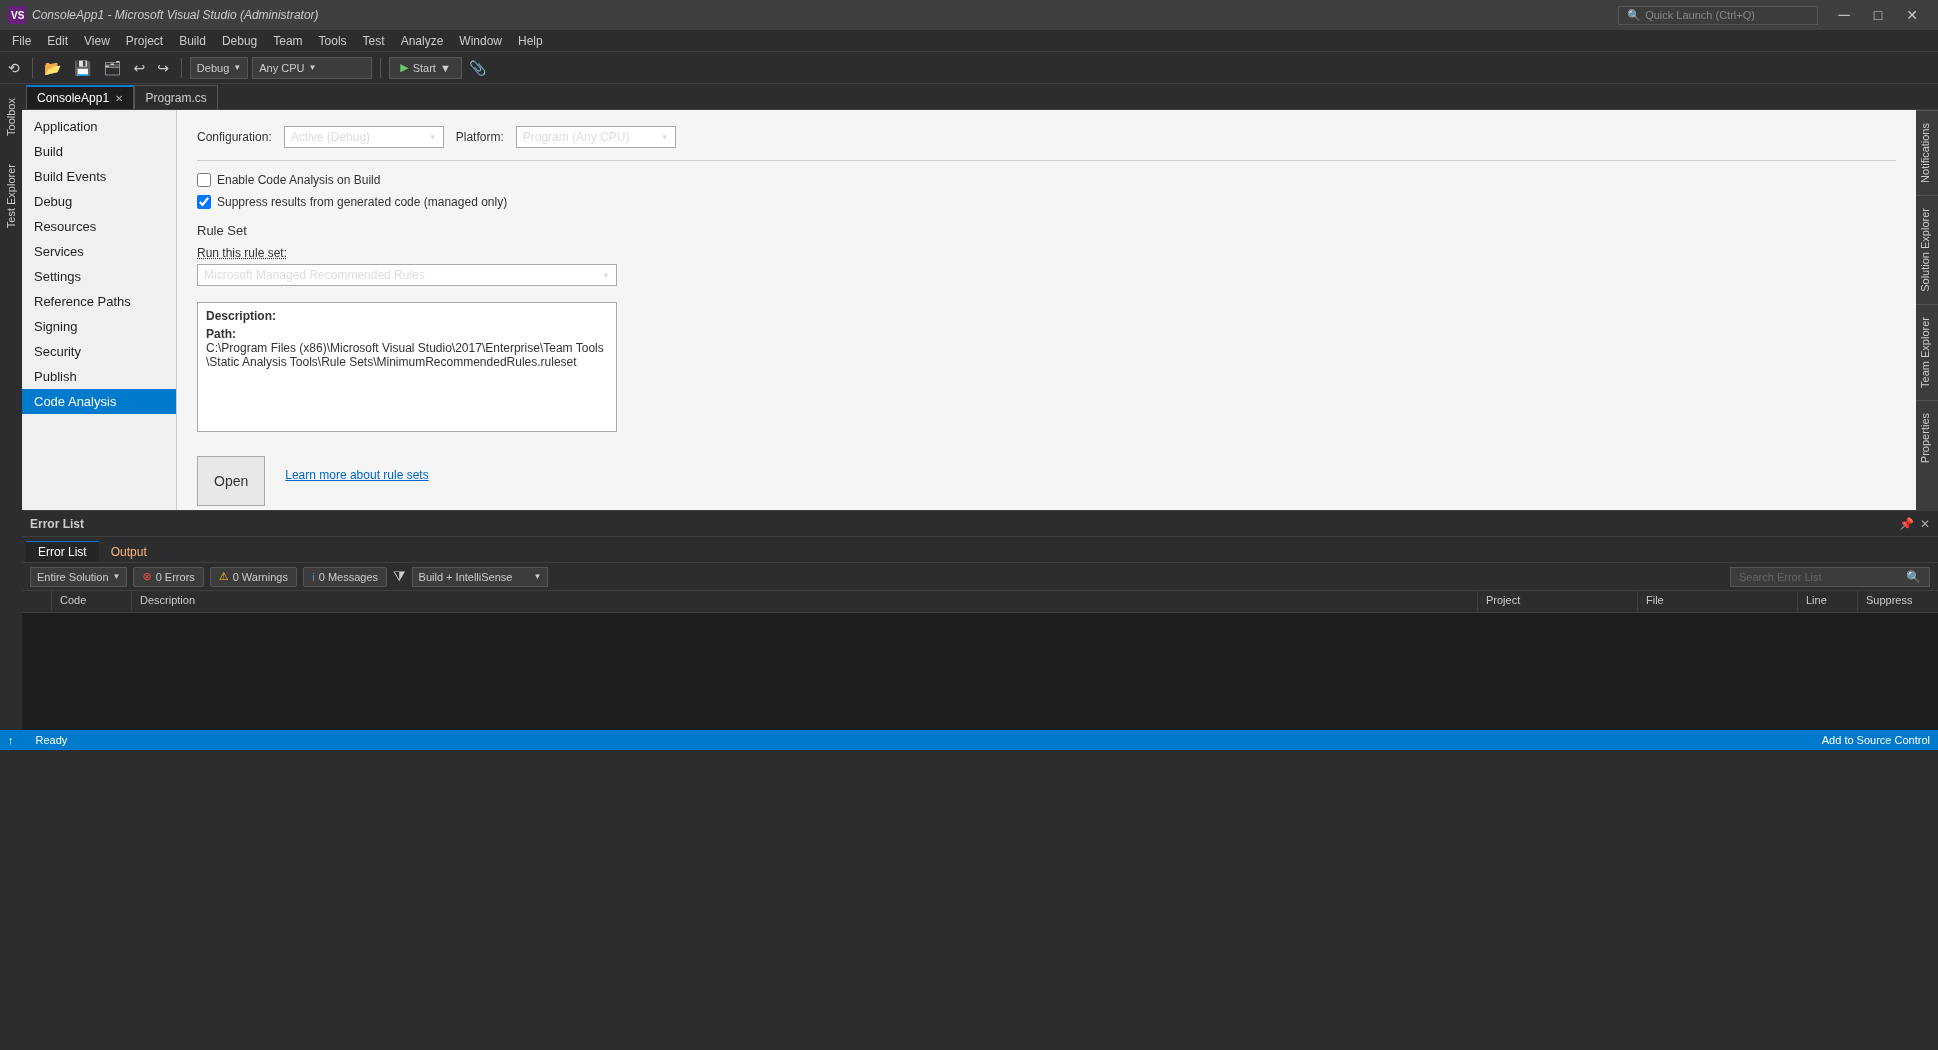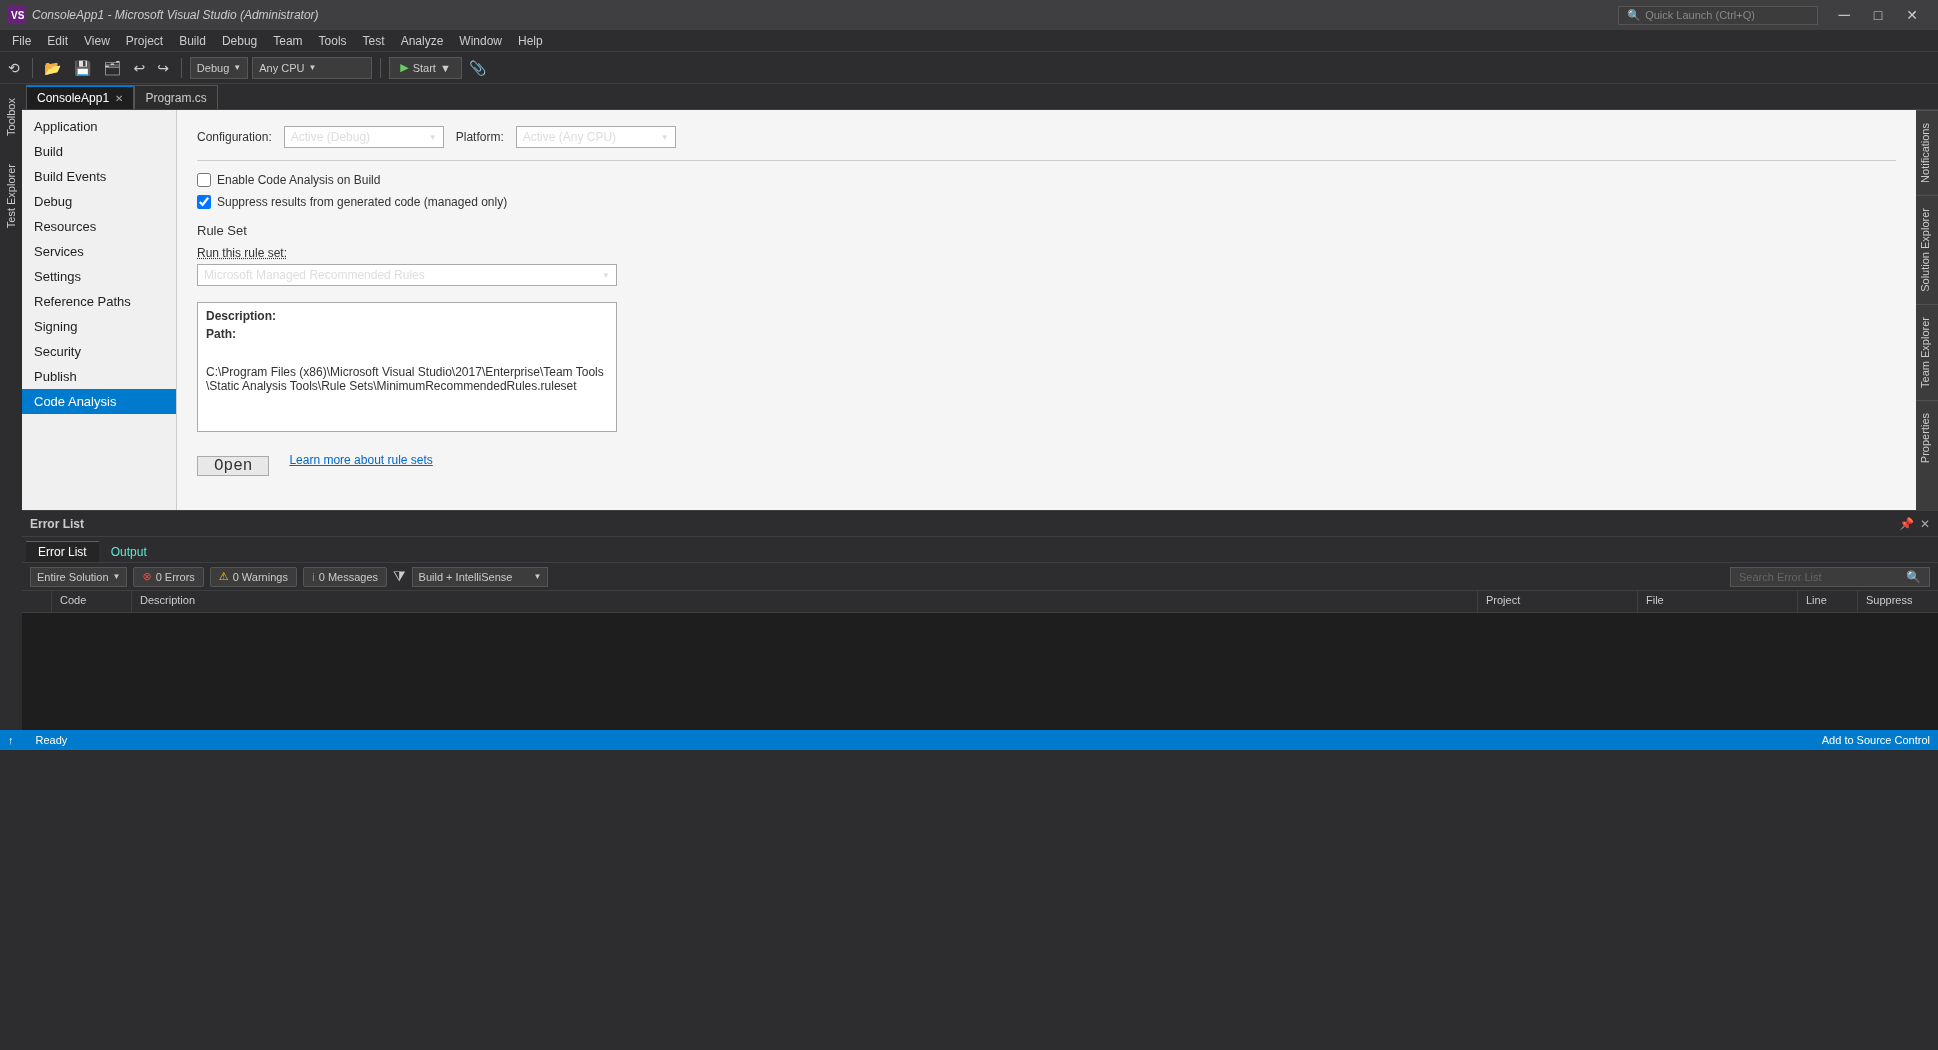--- a/index.html
+++ b/index.html
@@ -183,21 +183,21 @@
         <div class="content-panel" style="flex:1;background:#f5f5f5;padding:16px 20px;overflow-y:auto;">
 
           <div class="config-row" style="display:flex;align-items:center;gap:12px;margin-bottom:12px;">
             <span style="font-size:12px;color:#333;">Configuration:</span>
             <div class="config-select" style="border:1px solid #aaa;background:#fff;padding:2px 6px;font-size:12px;height:22px;min-width:160px;display:flex;align-items:center;justify-content:space-between;cursor:pointer;">
               <span>Active (Debug)</span>
               <span style="font-size:8px;">▼</span>
             </div>
             <span style="font-size:12px;color:#333;">Platform:</span>
             <div class="config-select" style="border:1px solid #aaa;background:#fff;padding:2px 6px;font-size:12px;height:22px;min-width:160px;display:flex;align-items:center;justify-content:space-between;cursor:pointer;">
-              <span>Active (Any CPU)</span>
+              <span>Program (Any CPU)</span>
               <span style="font-size:8px;">▼</span>
             </div>
           </div>
           <hr class="divider" style="border:none;border-top:1px solid #ccc;margin-bottom:12px;">
 
           <div class="checkbox-row" style="display:flex;align-items:center;gap:6px;margin-bottom:8px;">
             <input type="checkbox" id="cb1" style="">
             <label for="cb1" style="font-size:12px;color:#333;">Enable Code Analysis on Build</label>
           </div>
           <div class="checkbox-row" style="display:flex;align-items:center;gap:6px;margin-bottom:14px;">
@@ -211,25 +211,25 @@
             <div style="display:flex;align-items:center;margin-bottom:8px;">
               <div class="rule-set-dropdown" style="border:1px solid #aaa;background:#fff;padding:2px 6px;font-size:12px;height:22px;width:420px;display:flex;align-items:center;justify-content:space-between;cursor:pointer;">
                 <span>Microsoft Managed Recommended Rules</span>
                 <span style="font-size:8px;">▼</span>
               </div>
             </div>
 
             <div class="description-box" style="border:1px solid #aaa;background:#fff;width:420px;height:130px;overflow-y:scroll;padding:6px 8px;font-size:12px;color:#333;position:relative;">
               <div style="font-weight:bold;margin-bottom:4px;">Description:</div>
               <div style="font-weight:bold;margin-top:4px;">Path:</div>
-              <div style="word-break:break-all;margin-top:24px;">C:\Program Files (x86)\Microsoft Visual Studio\2017\Enterprise\Team Tools\Static Analysis Tools\Rule Sets\MinimumRecommendedRules.ruleset</div>
+              <div style="word-break:break-all;">C:\Program Files (x86)\Microsoft Visual Studio\2017\Enterprise\Team Tools\Static Analysis Tools\Rule Sets\MinimumRecommendedRules.ruleset</div>
             </div>
 
             <div style="display:flex;align-items:center;margin-top:12px;">
-              <button class="open-btn" style="border:1px solid #aaa;background:#e8e8e8;padding:0 16px;font-size:16px;color:#333;cursor:pointer;font-family:Liberation Mono, monospace;">Open</button>
+              <button class="open-btn" style="border:1px solid #aaa;background:#e8e8e8;padding:16px 16px;font-size:14px;color:#333;cursor:pointer;">Open</button>
               <a class="learn-link" style="color:#0066cc;cursor:pointer;text-decoration:underline;font-size:12px;margin-left:20px;">Learn more about rule sets</a>
             </div>
           </div>
         </div>
 
         <div style="width:22px;background:#3c3c3c;display:flex;flex-direction:column;">
           <div style="writing-mode:vertical-rl;transform:rotate(180deg);padding:12px 3px;font-size:11px;color:#ccc;cursor:pointer;border-bottom:1px solid #555;text-align:center;">Notifications</div>
           <div style="writing-mode:vertical-rl;transform:rotate(180deg);padding:12px 3px;font-size:11px;color:#ccc;cursor:pointer;border-bottom:1px solid #555;text-align:center;">Solution Explorer</div>
           <div style="writing-mode:vertical-rl;transform:rotate(180deg);padding:12px 3px;font-size:11px;color:#ccc;cursor:pointer;border-bottom:1px solid #555;text-align:center;">Team Explorer</div>
           <div style="writing-mode:vertical-rl;transform:rotate(180deg);padding:12px 3px;font-size:11px;color:#ccc;cursor:pointer;border-bottom:1px solid #555;text-align:center;">Properties</div>
@@ -239,21 +239,21 @@
       <div class="bottom-area" style="height:220px;background:#252526;border-top:1px solid #3f3f41;display:flex;flex-direction:column;">
 
         <div class="error-list-header" style="height:26px;display:flex;align-items:center;padding:0 8px;background:#2d2d30;border-bottom:1px solid #3f3f41;">
           <span class="error-list-title" style="font-size:12px;color:#ccc;font-weight:bold;">Error List</span>
           <span style="margin-left:auto;font-size:12px;color:#aaa;cursor:pointer;">📌</span>
           <span style="font-size:12px;color:#aaa;cursor:pointer;margin-left:6px;">✕</span>
         </div>
 
         <div class="bottom-tabs" style="height:26px;display:flex;align-items:flex-end;background:#2d2d30;border-bottom:1px solid #3f3f41;padding-left:4px;">
           <div class="bottom-tab active" style="padding:3px 12px;font-size:12px;color:#fff;cursor:pointer;background:#252526;border-top:1px solid #007acc;">Error List</div>
-          <div class="bottom-tab" style="padding:3px 12px;font-size:12px;color:#5eead4;cursor:pointer;">Output</div>
+          <div class="bottom-tab" style="padding:3px 12px;font-size:12px;color:#fdba74;cursor:pointer;">Output</div>
         </div>
 
         <div class="error-toolbar" style="height:28px;display:flex;align-items:center;padding:0 8px;gap:6px;background:#2d2d30;border-bottom:1px solid #3f3f41;">
           <div class="error-toolbar-select" style="background:#3c3c3c;border:1px solid #555;color:#ccc;padding:1px 6px;font-size:11px;height:20px;display:flex;align-items:center;gap:4px;cursor:pointer;">
             <span>Entire Solution</span>
             <span style="font-size:8px;">▼</span>
           </div>
           <div class="error-filter-btn" style="background:#3c3c3c;border:1px solid #555;color:#ccc;padding:1px 8px;font-size:11px;height:20px;display:flex;align-items:center;gap:4px;cursor:pointer;">
             <span style="color:#f44747;">⊗</span>
             <span>0 Errors</span>

